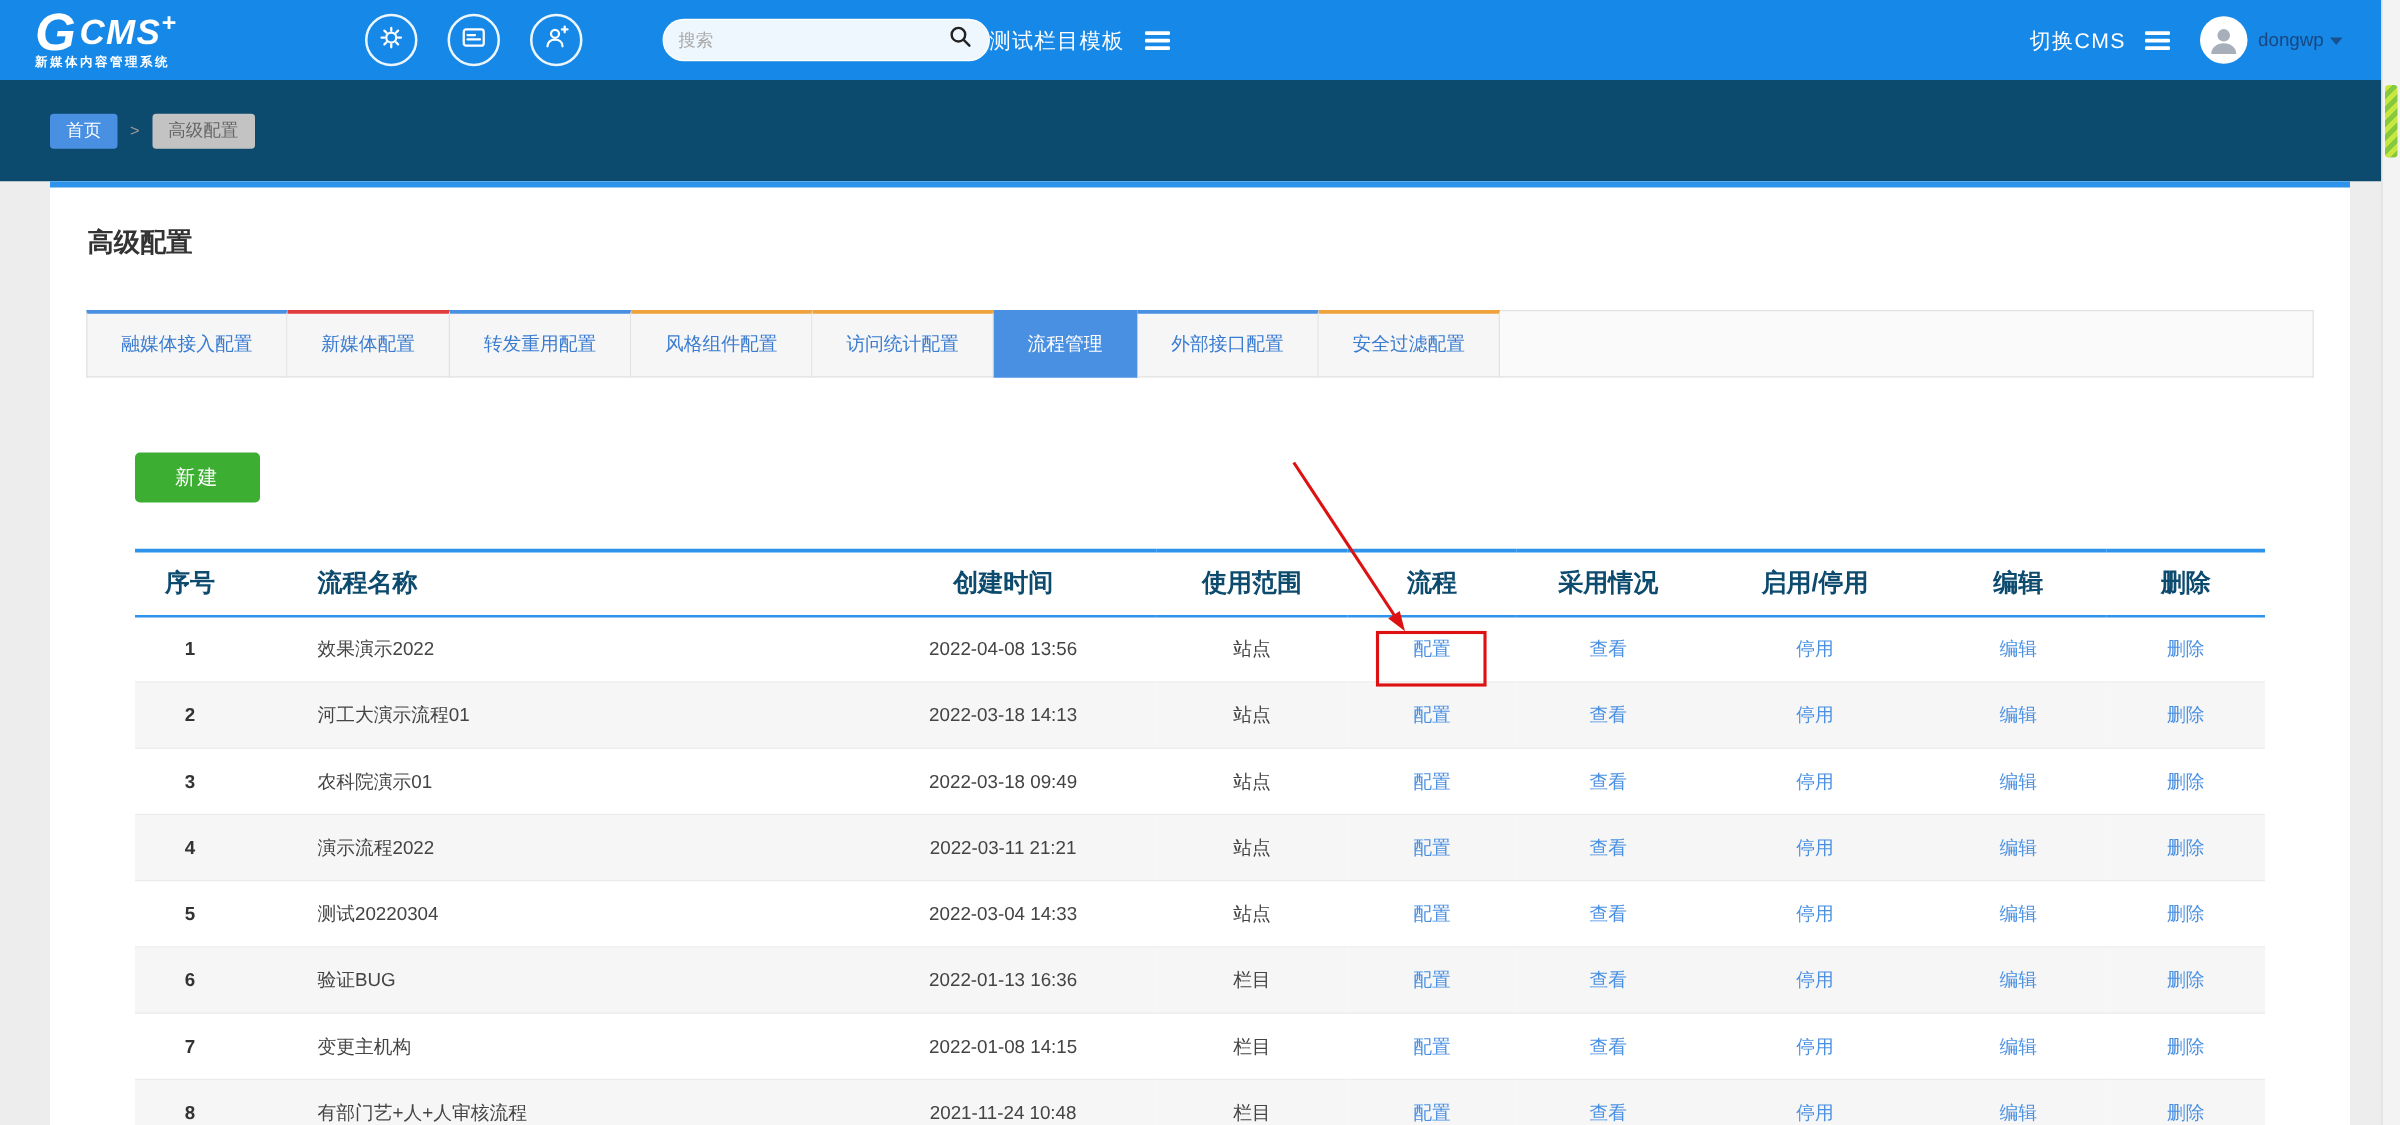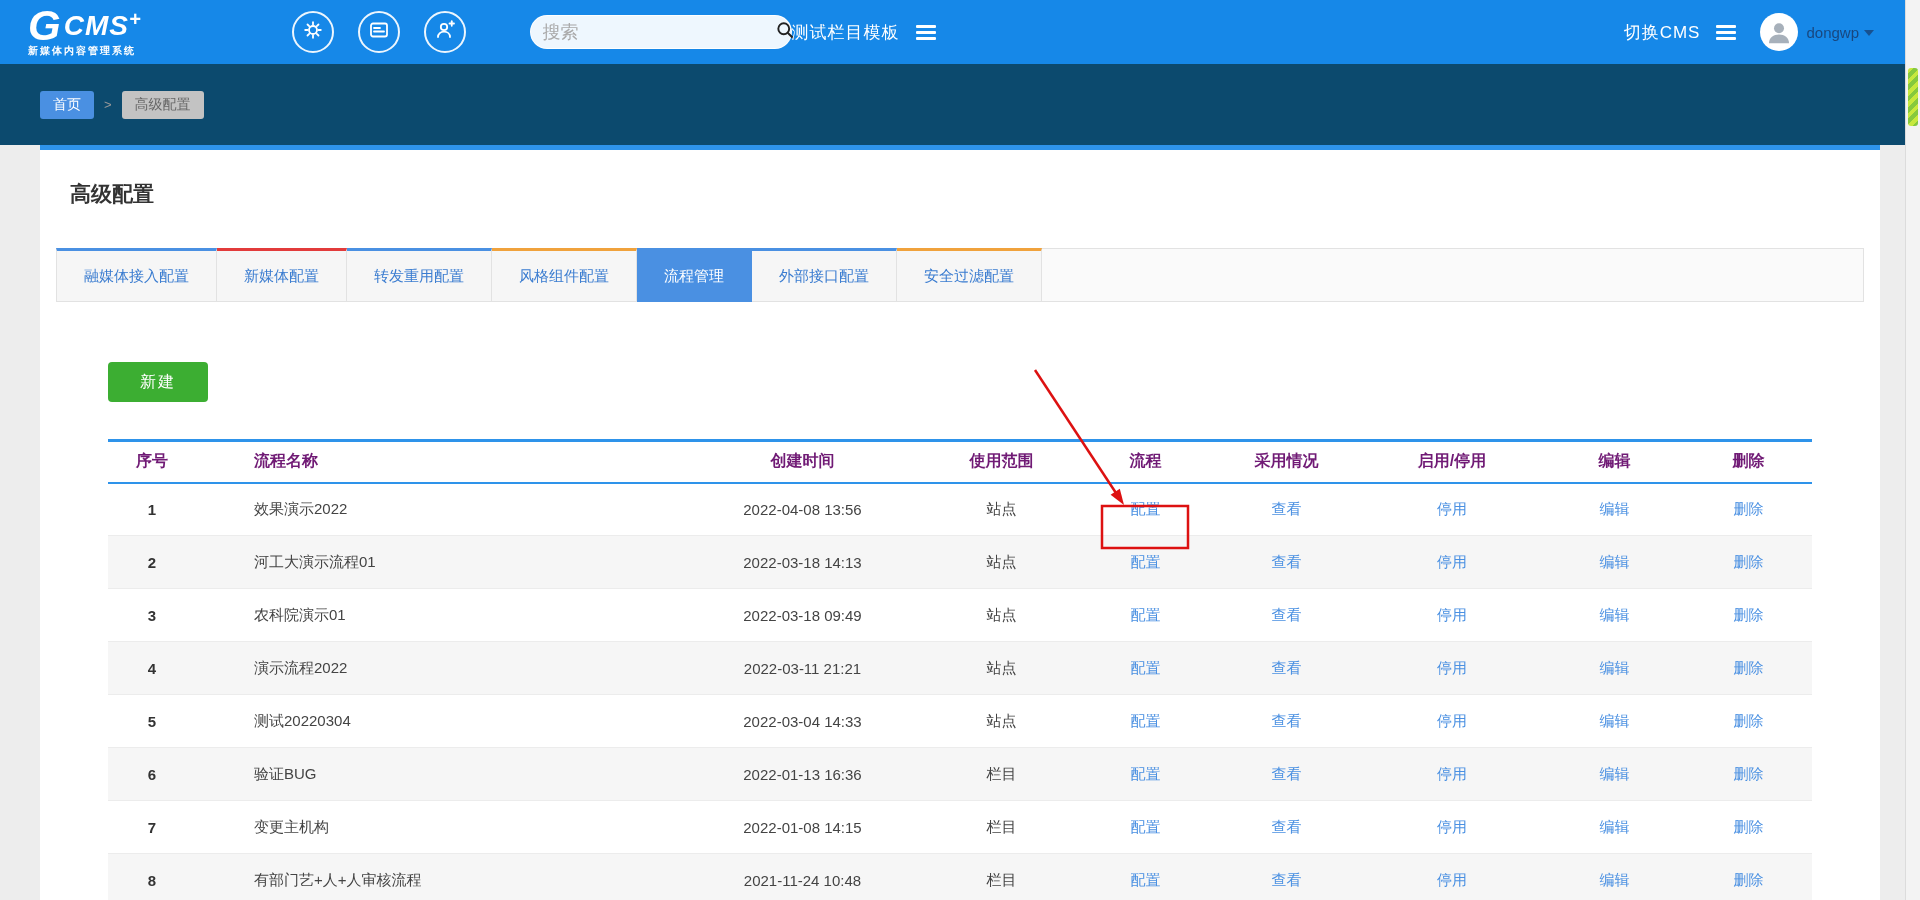--- a/index.html
+++ b/index.html
@@ -18,52 +18,52 @@
   .topbar{height:64px;background:var(--header);display:flex;align-items:center;color:#fff;}
   .logo{display:flex;flex-direction:column;margin-left:28px;line-height:1;}
   .logo-main{font-weight:bold;font-style:italic;font-size:28px;letter-spacing:1px;display:flex;align-items:flex-start;}
   .logo-main .g{font-size:42px;line-height:34px;margin-right:2px;}
   .logo-main .cms{font-size:28px;line-height:34px;}
   .logo-main .plus{font-size:20px;line-height:20px;}
   .logo-sub{font-size:10px;letter-spacing:2px;margin-top:3px;font-weight:bold;}
   .icon-group{display:flex;align-items:center;margin-left:150px;}
   .circle-btn{width:42px;height:42px;border:2px solid rgba(255,255,255,.92);border-radius:50%;display:flex;align-items:center;justify-content:center;margin-right:24px;cursor:pointer;}
   .search{width:262px;height:34px;border:1px solid rgba(255,255,255,.9);border-radius:17px;background:rgba(255,255,255,.93);display:flex;align-items:center;padding:0 12px;margin-left:40px;}
-  .search input{border:none;outline:none;background:transparent;flex:1;font-size:18px;color:#555;font-family:inherit;}
+  .search input{border:none;outline:none;background:transparent;flex:1;font-size:14px;color:#555;font-family:inherit;}
   .search input::placeholder{color:#a9a9a9;}
   .tpl-name{font-size:17px;letter-spacing:1px;cursor:pointer;}
   .ham{width:20px;display:flex;flex-direction:column;gap:3px;margin-left:16px;cursor:pointer;}
   .ham span{display:block;height:3px;background:#fff;border-radius:1px;}
   .top-right{margin-left:auto;display:flex;align-items:center;margin-right:46px;}
   .switch-cms{font-size:17px;cursor:pointer;letter-spacing:1px;}
   .avatar{width:38px;height:38px;border-radius:50%;background:#fff;display:flex;align-items:center;justify-content:center;margin-left:24px;cursor:pointer;overflow:hidden;}
   .user-wrap{display:flex;align-items:center;margin-left:8px;cursor:pointer;color:rgba(25,45,85,.72);}
   .user-name{font-size:15px;}
   .caret{width:0;height:0;border-left:5px solid transparent;border-right:5px solid transparent;border-top:6px solid rgba(25,45,85,.6);margin-left:5px;margin-top:2px;}
 
   
   .crumbs{height:81px;display:flex;align-items:center;padding:0 40px;gap:10px;background:#0c4a6e;}
   .crumb-home{background:var(--accent);color:#fff;font-size:14px;padding:5px 13px;border-radius:3px;cursor:pointer;}
   .crumb-sep{color:#999;font-size:13px;}
   .crumb-cur{background:#c3c3c3;color:#666;font-size:14px;padding:5px 13px;border-radius:3px;}
 
   
   .card{margin:0 40px;background:#fff;border-top:5px solid var(--table-border);min-height:760px;}
   .card-title{padding:30px 30px 30px;font-size:21px;color:#333;}
-  .tabs{display:flex;margin:10px 16px 0;}
+  .tabs{display:flex;margin:10px 29px 0;}
   .tab{height:54px;line-height:50px;padding:0 27px;font-size:15px;color:#3a7cd0;background:#f6f6f6;border:1px solid #e2e2e2;border-left:none;border-top:3px solid var(--accent);cursor:pointer;white-space:nowrap;}
   .tab:first-child{border-left:1px solid #e2e2e2;}
   .tab.active{background:var(--accent);color:#fff;border-color:var(--accent);}
   .tab-filler{flex:1;border:1px solid #e2e2e2;border-left:none;background:#fafafa;}
   .content{padding:0 68px 40px;}
   .btn-new{margin-top:60px;width:100px;height:40px;background:var(--green);color:#fff;border:none;border-radius:4px;font-size:16px;font-family:Liberation Mono, monospace;cursor:pointer;letter-spacing:2px;}
 
   
   .flow-table{width:100%;border-collapse:collapse;margin-top:37px;border-top:3px solid var(--table-border);}
-  .flow-table th{height:42px;font-size:16px;font-weight:bold;color:#701a75;border-bottom:2px solid var(--table-border);text-align:center;}
+  .flow-table th{height:52px;font-size:20px;font-weight:bold;color:#0c4a6e;border-bottom:2px solid var(--table-border);text-align:center;}
   .flow-table td{height:53px;font-size:15px;color:#444;border-bottom:1px solid #ececec;text-align:center;}
   .flow-table tbody tr:nth-child(even){background:#f6f6f6;}
   .flow-table th.c-name,.flow-table td.c-name{text-align:left;padding-left:58px;}
   .flow-table td.c-no{font-weight:bold;color:#333;}
   a.lnk{color:var(--link);text-decoration:none;cursor:pointer;}
 
   
   .annotation{position:absolute;left:0;top:0;pointer-events:none;z-index:50;}
 
   
@@ -164,20 +164,21 @@
 </nav>
 
 <section class="card">
   <h1 class="card-title">高级配置</h1>
 
   <div class="tabs">
     <div class="tab" style="border-top-color: rgb(74, 144, 226);"><span>融媒体接入配置</span></div>
       <div class="tab" style="border-top-color: rgb(226, 59, 59);"><span>新媒体配置</span></div>
       <div class="tab" style="border-top-color: rgb(74, 144, 226);"><span>转发重用配置</span></div>
       <div class="tab" style="border-top-color: rgb(240, 162, 60);"><span>风格组件配置</span></div>
+      <div class="tab" style="border-top-color: rgb(240, 162, 60);"><span>访问统计配置</span></div>
       <div class="tab active" style="border-top-color: rgb(74, 144, 226);"><span>流程管理</span></div>
       <div class="tab" style="border-top-color: rgb(74, 144, 226);"><span>外部接口配置</span></div>
       <div class="tab" style="border-top-color: rgb(240, 162, 60);"><span>安全过滤配置</span></div>
       <div class="tab-filler"></div>
   </div>
 
   <div class="content">
     <button class="btn-new">新建</button>
 
     <table class="flow-table">

